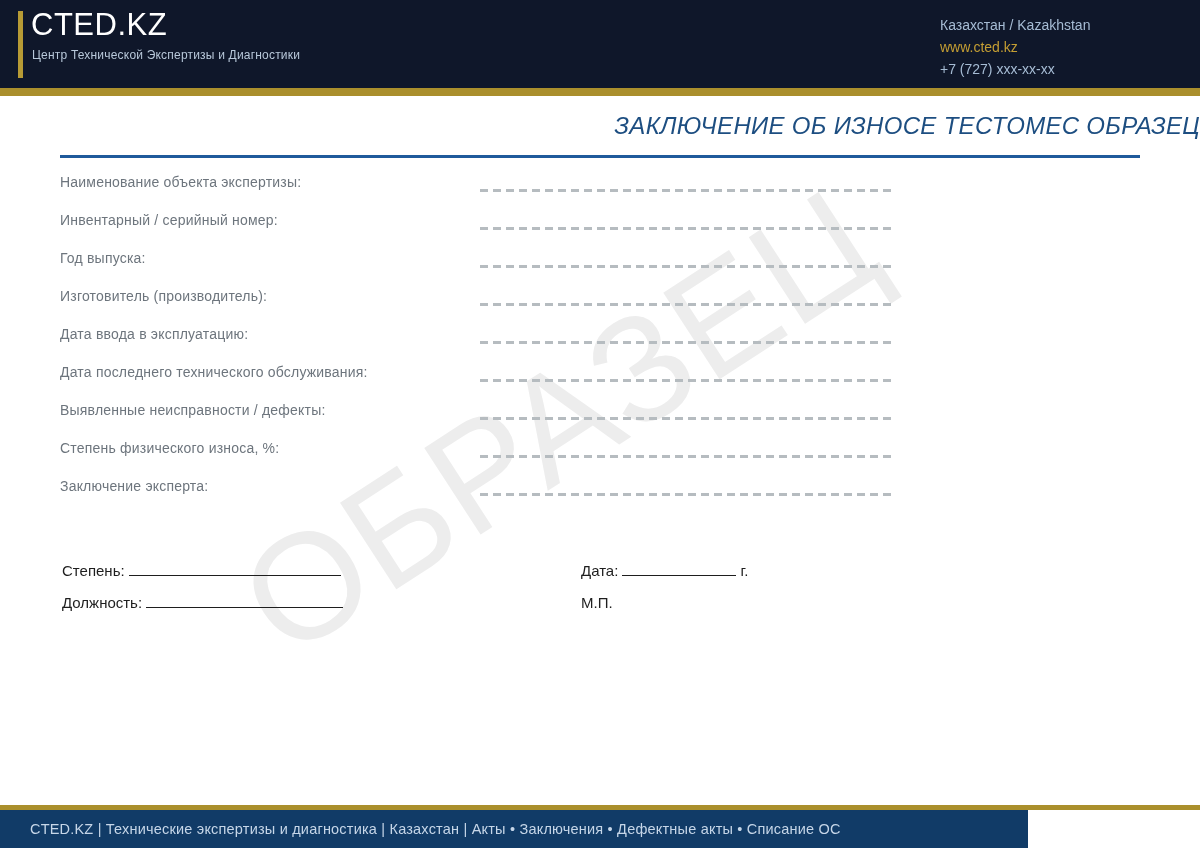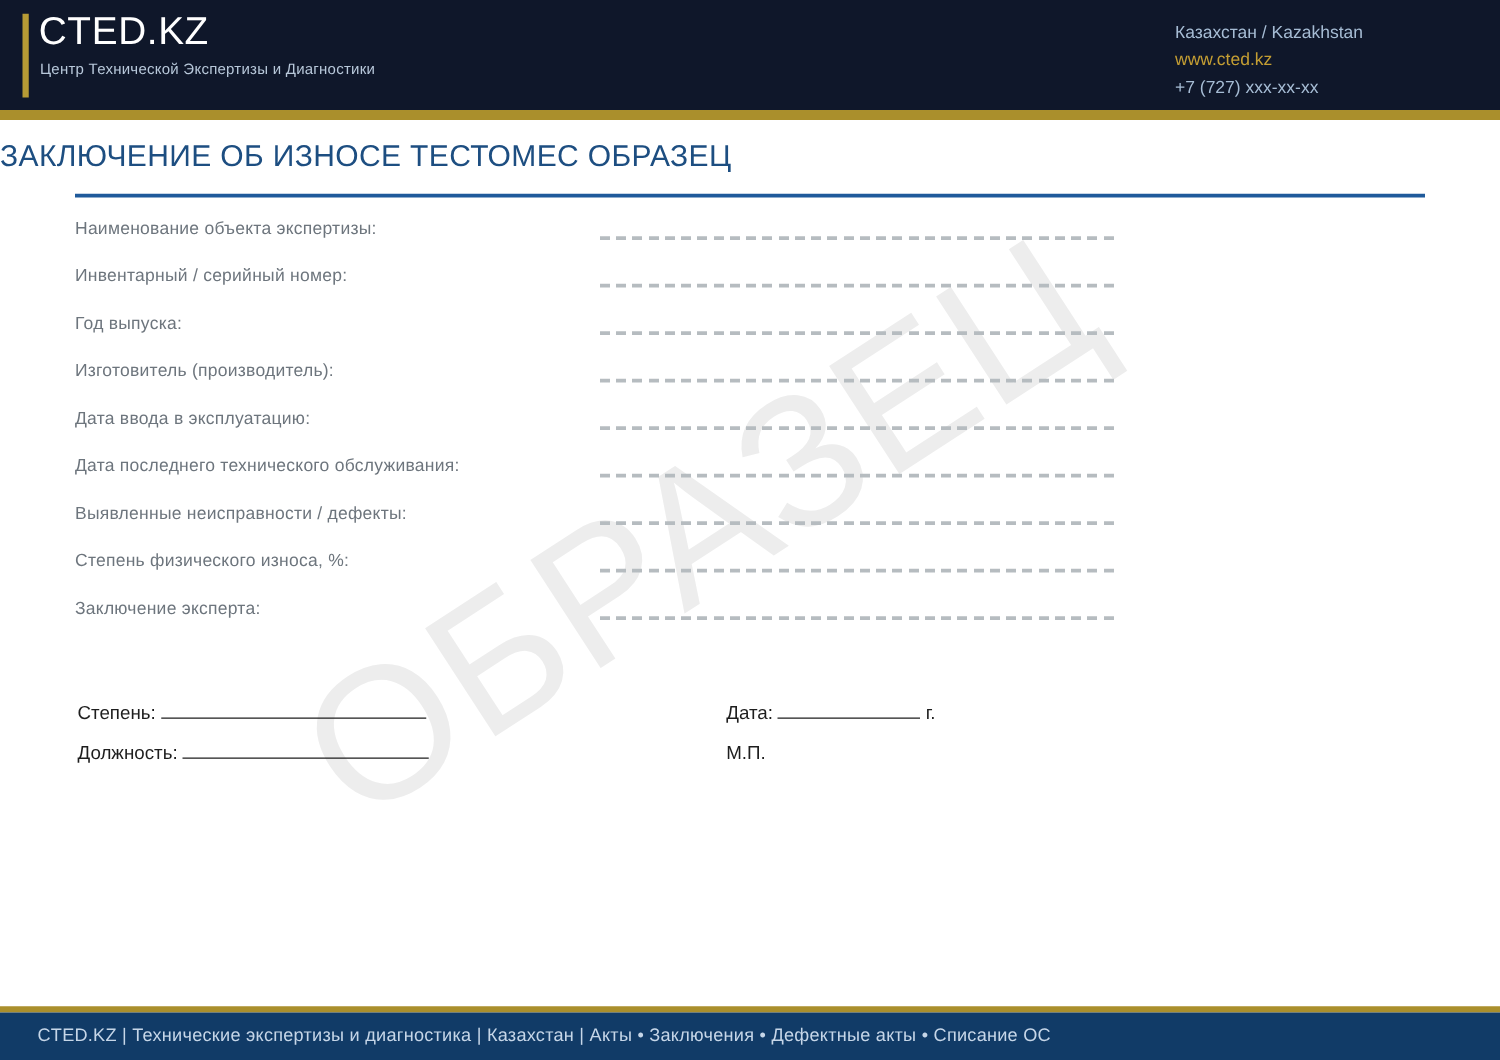--- a/index.html
+++ b/index.html
@@ -47,24 +47,25 @@
     transform:rotate(-33deg);
     white-space:nowrap;
     z-index:0;
     user-select:none;
     letter-spacing:2px;
   }
 
   
   .doc-title {
     position:absolute; left:0; top:112px; width:1200px;
-    text-align:left;
+    text-align:right;
     font-size:24px; font-weight:500; color:#1d4e81;
     letter-spacing:0.3px;
     z-index:1;
+    font-style:italic;
   }
   .title-rule {
     position:absolute; left:60px; top:155px; width:1080px; height:3px;
     background:#1f5a9b; z-index:1;
   }
 
   
   .fields {
     position:absolute; left:0; top:174px; width:952px; z-index:1;
   }
@@ -93,21 +94,21 @@
   .w-expert   { width:212px; }
   .w-date     { width:114px; }
   .w-position { width:197px; }
 
   
   .footer-gold {
     position:absolute; left:0; top:805px; width:1200px; height:5px;
     background:#aa8f2c;
   }
   .footer-bar {
-    position:absolute; left:0; top:810px; width:1200px; height:38px;
+    position:absolute; left:0; top:810px; width:1028px; height:38px;
     background:#113b67;
     color:#c6d6e8; font-size:14.5px; line-height:38px;
     padding-left:30px;
     letter-spacing:0.2px;
     white-space:nowrap;
   }
 </style>
 </head>
 <body>
 

